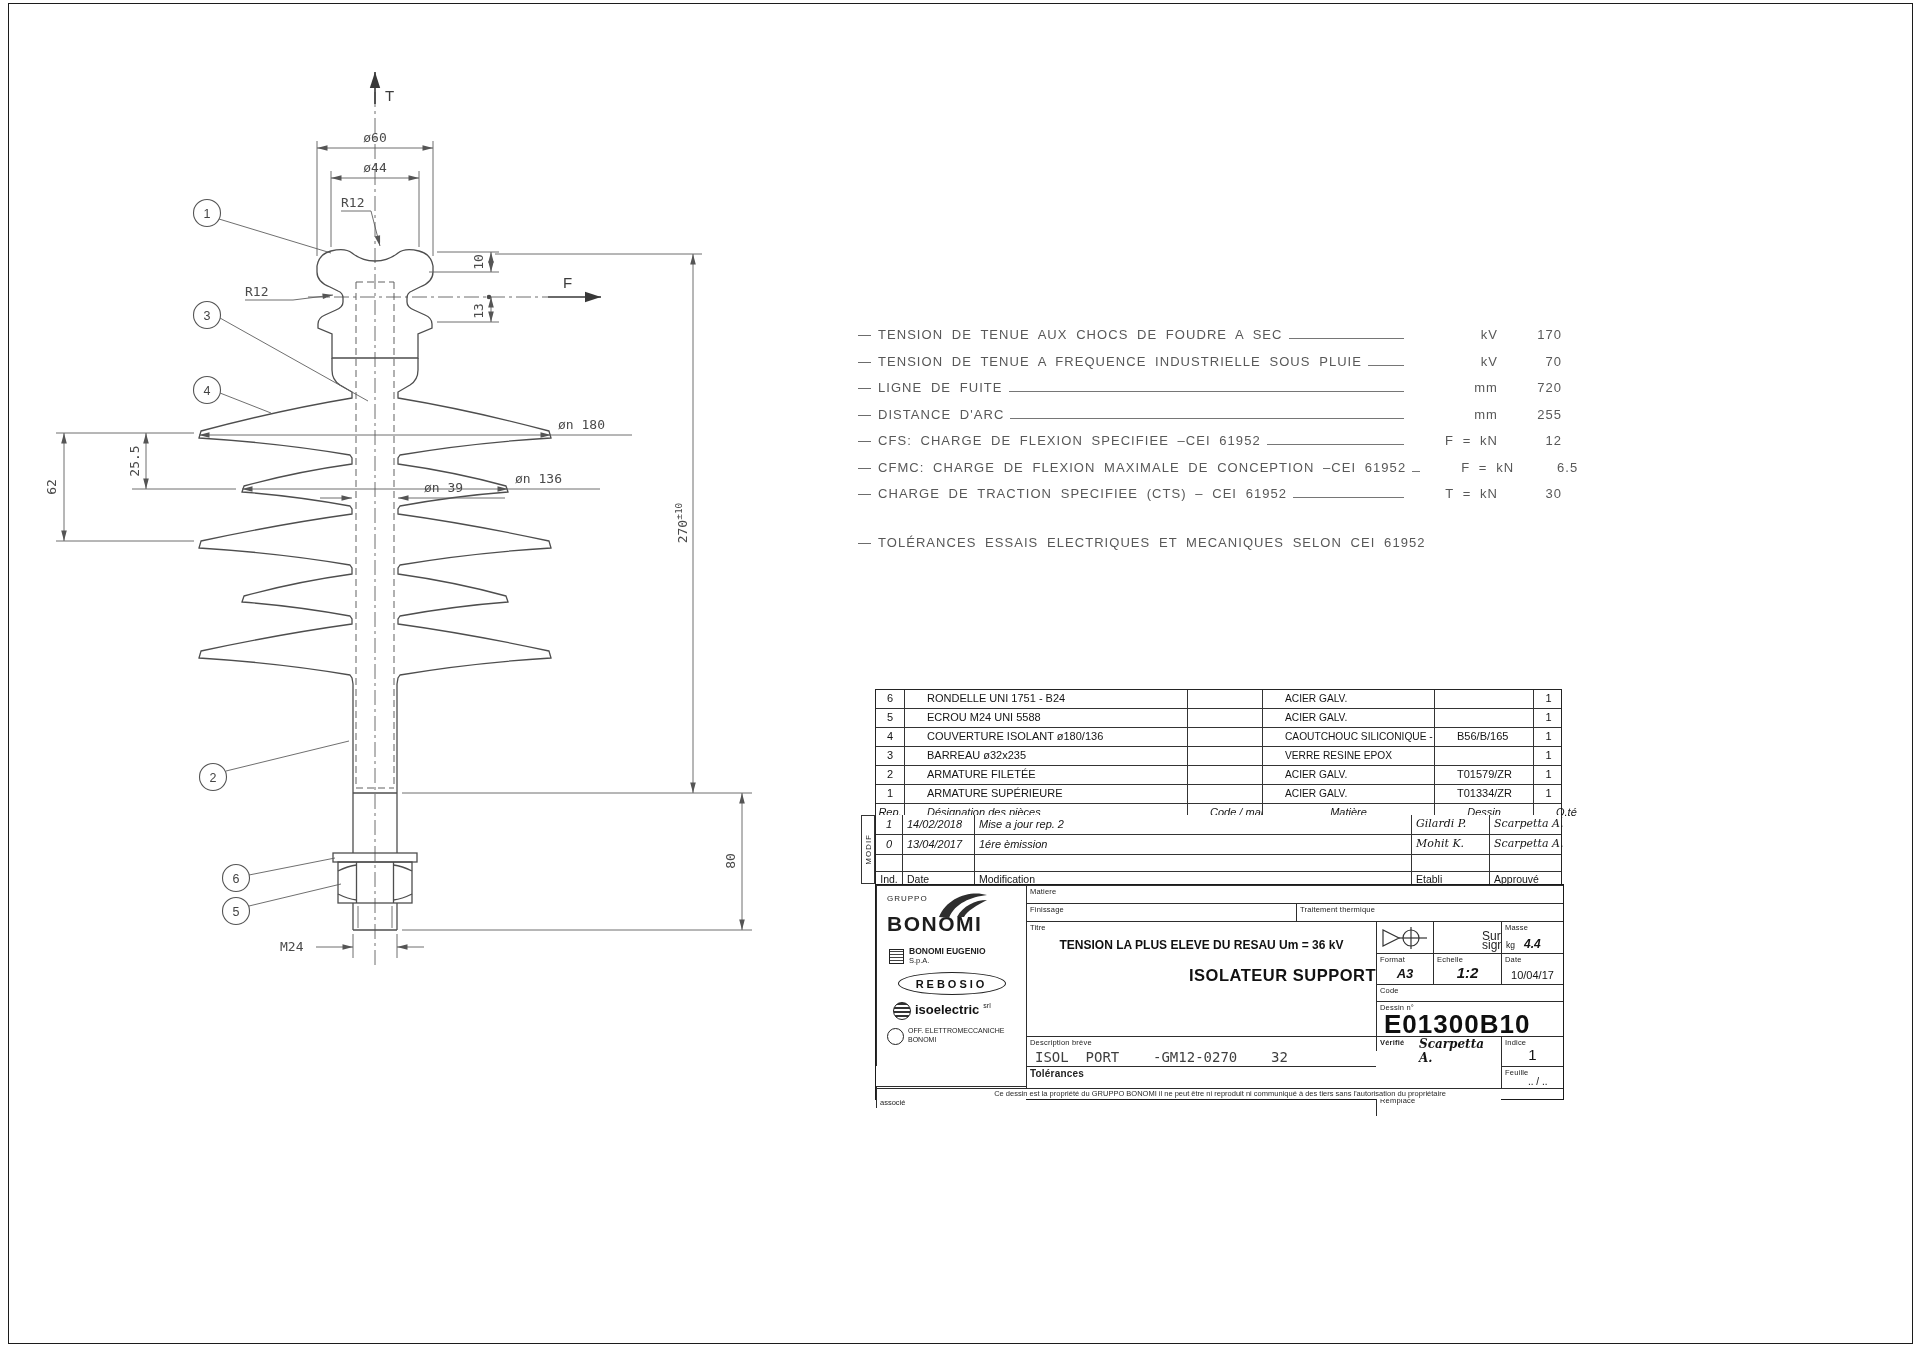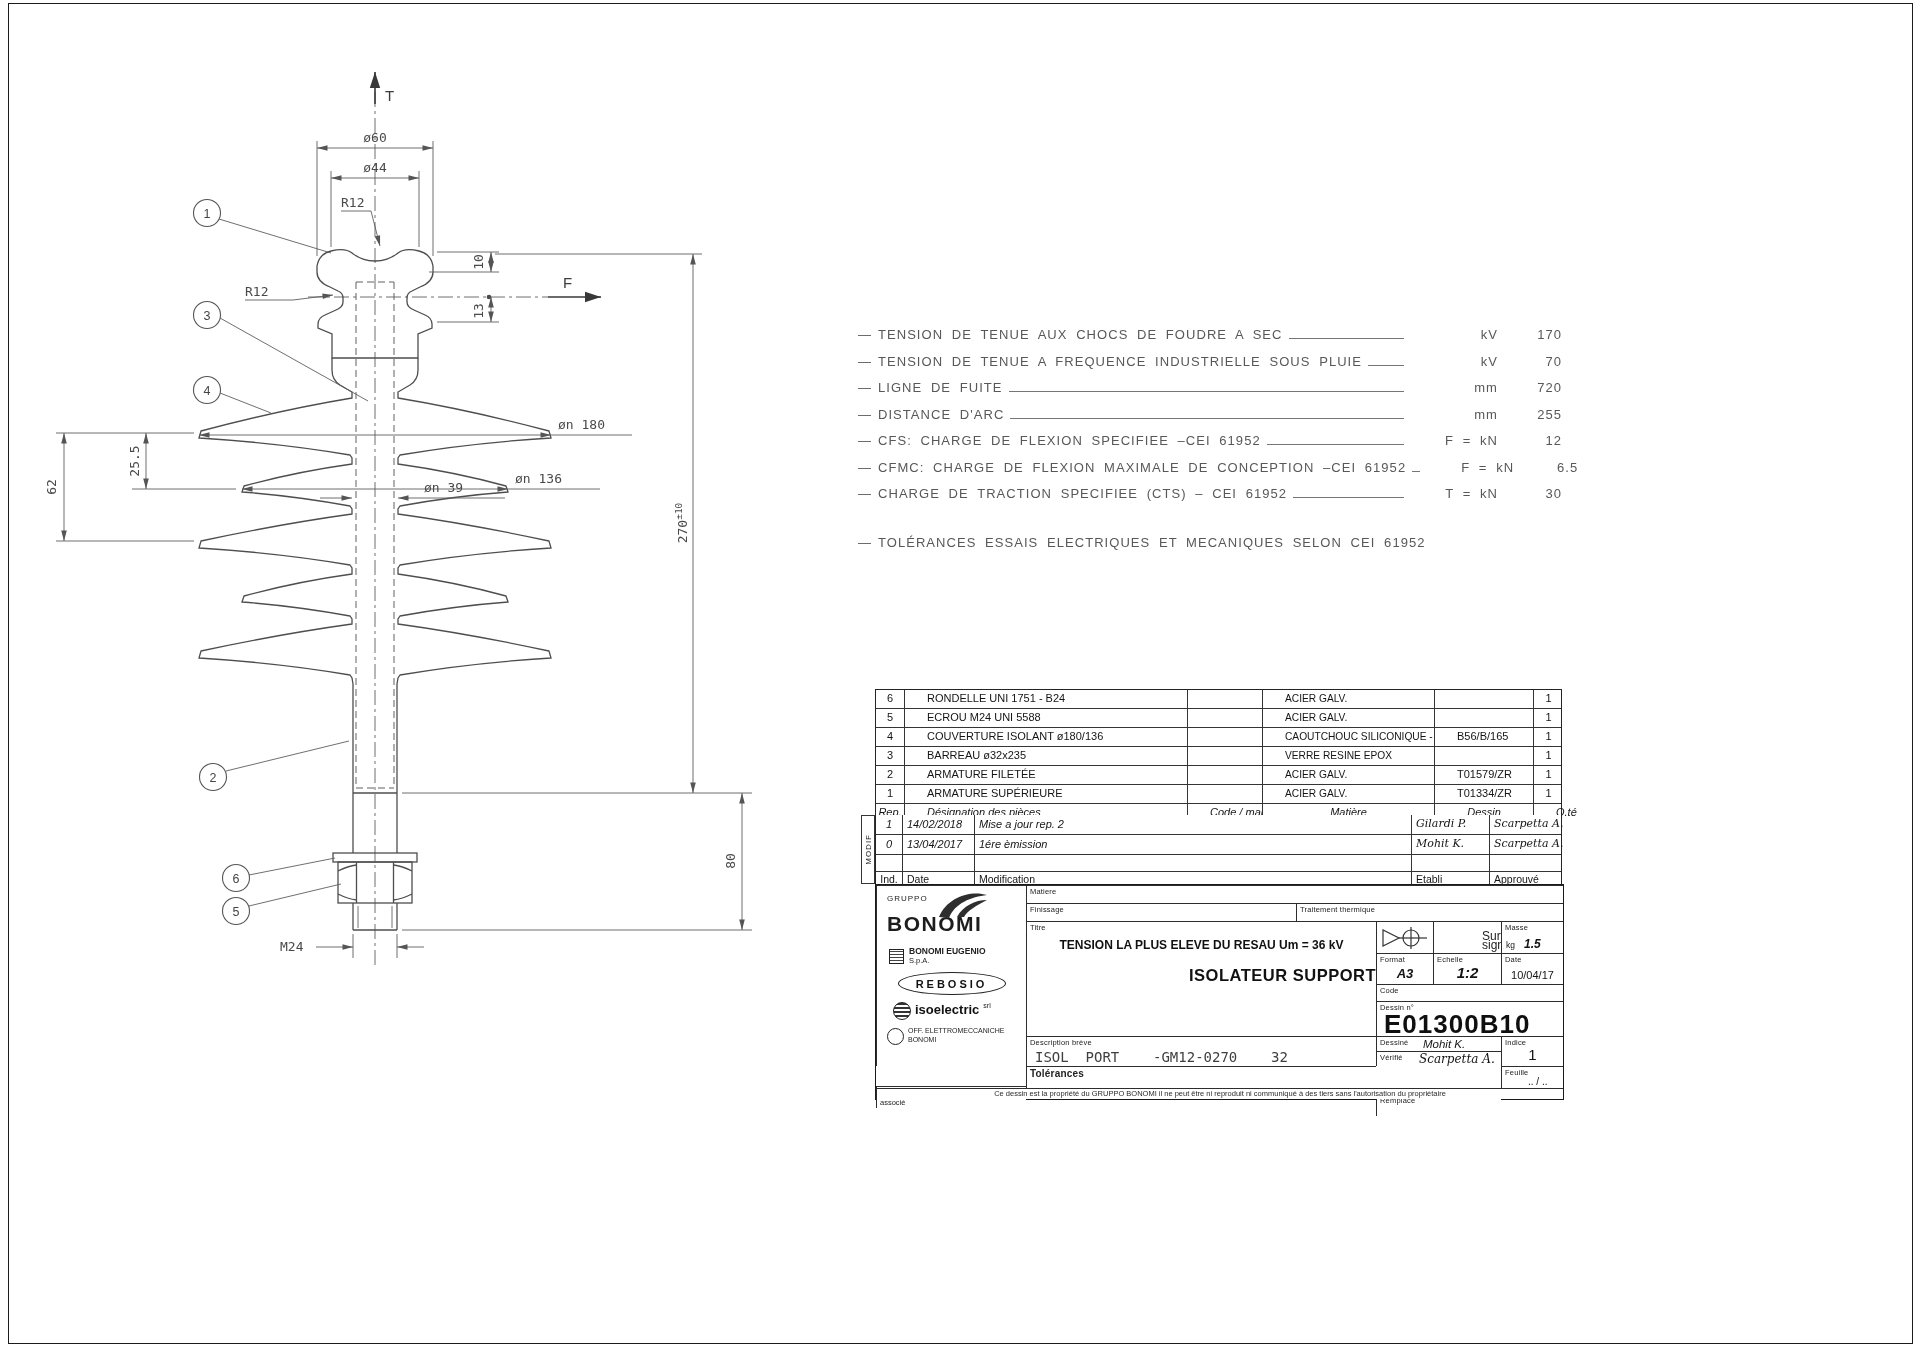--- a/index.html
+++ b/index.html
@@ -446,21 +446,21 @@
           <line x1="31" y1="2" x2="31" y2="24"></line>
         </g>
       </svg>
     </div>
     <div class="cell" style="left:557px;top:36px;width:68px;height:32px;">
       <span class="surf-lab">Surface significative</span>
     </div>
     <div class="cell" style="left:625px;top:36px;width:62px;height:32px;">
       <span class="lab">Masse</span>
       <span style="position:absolute;left:4px;bottom:3px;font-size:8.5px;">kg</span>
-      <span style="position:absolute;left:22px;bottom:2px;font-size:12px;font-weight:bold;font-style:italic;">1.5</span>
+      <span style="position:absolute;left:22px;bottom:2px;font-size:12px;font-weight:bold;font-style:italic;">4.4</span>
     </div>
 
     <div class="cell" style="left:500px;top:68px;width:57px;height:31px;">
       <span class="lab">Format</span>
       <div class="ctr-bot" style="font-size:13px;font-weight:600;font-style:italic;">A3</div>
     </div>
     <div class="cell" style="left:557px;top:68px;width:68px;height:31px;">
       <span class="lab">Echelle</span>
       <div class="ctr-bot" style="font-size:15px;font-weight:700;font-style:italic;text-align:center;">1:2</div>
     </div>
@@ -475,21 +475,21 @@
 
     <div class="cell" style="left:500px;top:116px;width:187px;height:35px;">
       <span class="lab">Dessin n°</span>
       <div class="dnum">E01300B10</div>
     </div>
 
     <div class="cell" style="left:500px;top:151px;width:125px;height:15px;">
       <span class="lab">Dessiné</span>
       <span style="position:absolute;left:46px;top:1px;font-size:11.5px;font-style:italic;">Mohit K.</span>
     </div>
-    <div class="cell" style="left:500px;top:166px;width:125px;height:15px;">
+    <div class="cell" style="left:500px;top:151px;width:125px;height:15px;font-weight:bold;">
       <span class="lab">Vérifié</span>
       <span class="sig" style="position:absolute;left:42px;top:0;font-size:12px;">Scarpetta A.</span>
     </div>
     <div class="cell" style="left:625px;top:151px;width:62px;height:30px;">
       <span class="lab">Indice</span>
       <div class="ctr-bot" style="font-size:15px;">1</div>
     </div>
 
     <div class="cell" style="left:500px;top:181px;width:125px;height:22px;margin-top:28px;">
       <span class="lab">Remplace</span>

